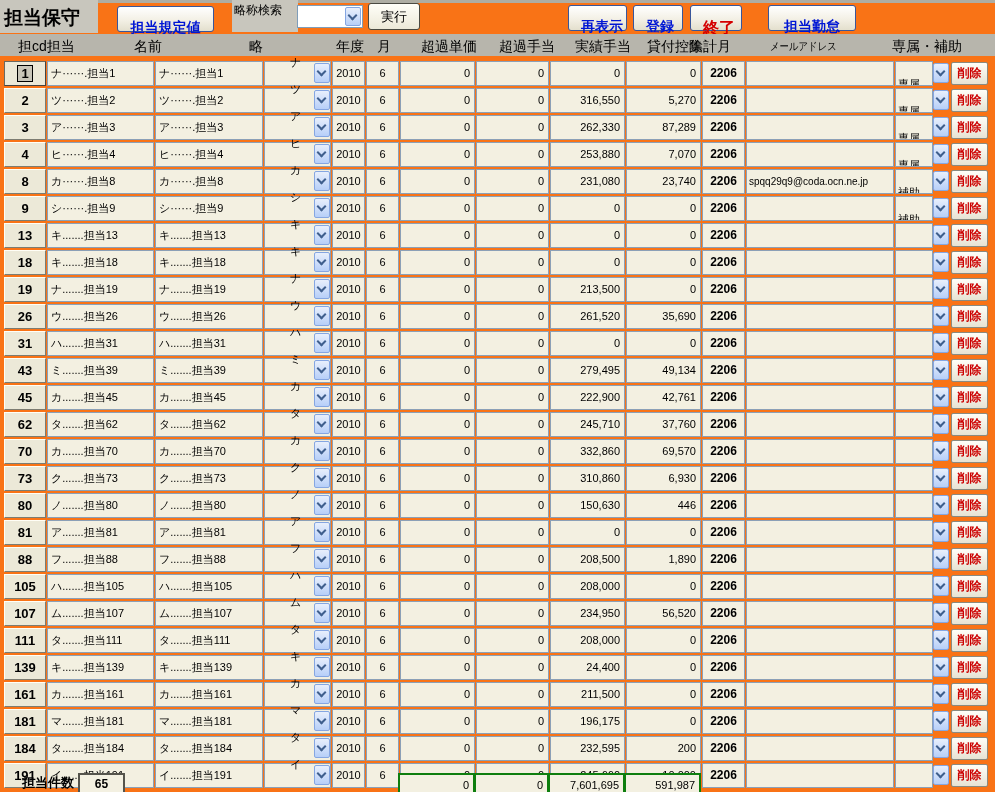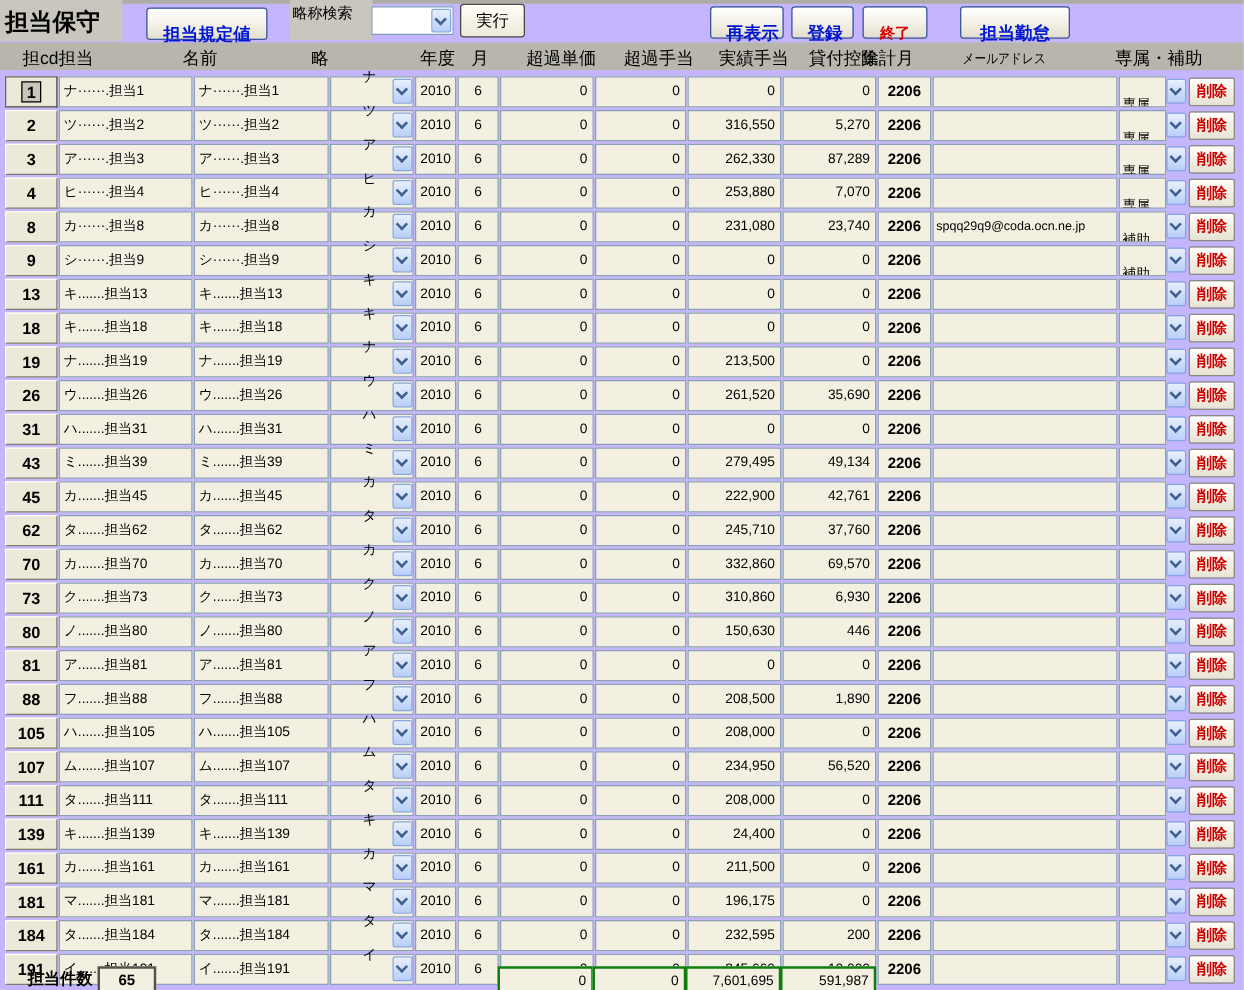--- a/index.html
+++ b/index.html
@@ -1,24 +1,24 @@
 <!DOCTYPE html>
 <html><head>
 <meta charset="utf-8">
 <style>
   html,body{margin:0;padding:0;}
-  #screen{position:relative;width:995px;height:792px;background:#c4b5fd;overflow:hidden;
+  #screen{position:relative;width:995px;height:792px;background:#f97316;overflow:hidden;
           font-family:"Liberation Sans","DejaVu Sans",sans-serif;color:#000;}
   .topstrip{position:absolute;left:0;top:0;width:995px;height:3px;background:#aeada3;}
   .titlebox{position:absolute;left:0;top:0;width:98px;height:33px;background:#c8c6bd;
             font-size:19px;font-weight:bold;padding:5px 0 0 4px;box-sizing:border-box;white-space:nowrap;}
   .xpbtn{position:absolute;box-sizing:border-box;border:1px solid #39569a;border-radius:3px;
          background:linear-gradient(#ffffff,#f3f0e5 55%,#e3dfcd);font-family:inherit;
          font-weight:bold;font-size:14px;color:#0016d4;padding:12px;cursor:pointer;white-space:nowrap;}
-  .xpbtn.red{color:#d40000;font-size:12px;}
+  .xpbtn.red{color:#d40000;font-size:16px;}
   #btn-kitei{left:117px;top:6px;width:97px;height:24px;}
   #btn-refresh{left:568px;top:5px;width:59px;height:25px;}
   #btn-register{left:633px;top:5px;width:50px;height:25px;}
   #btn-exit{left:690px;top:5px;width:52px;height:25px;}
   #btn-kintai{left:768px;top:5px;width:88px;height:25px;}
   .searchbg{position:absolute;left:232px;top:0;width:66px;height:32px;background:#c8c6bd;
             font-size:12px;padding:2px 0 0 2px;box-sizing:border-box;white-space:nowrap;}
   .combo{position:absolute;left:297px;top:5px;width:66px;height:23px;background:#fff;
          border:1px solid #7f9db9;box-sizing:border-box;}
   .plainbtn{position:absolute;left:368px;top:3px;width:52px;height:27px;border:1px solid #4a4a42;
@@ -84,21 +84,21 @@
   </div>
   <button class="plainbtn">実行</button>
 
   <button class="xpbtn" id="btn-refresh">再表示</button>
   <button class="xpbtn" id="btn-register">登録</button>
   <button class="xpbtn red" id="btn-exit">終了</button>
   <button class="xpbtn" id="btn-kintai">担当勤怠</button>
 
   <div class="colhead" id="colhead">
       <span style="left: 18px;">担cd担当</span>
-      <span style="left: 146px;">名前</span>
+      <span style="left: 134px;">名前</span>
       <span style="left: 249px;">略</span>
       <span style="left: 336px;">年度</span>
       <span style="left: 377px;">月</span>
       <span style="left: 421px;">超過単価</span>
       <span style="left: 499px;">超過手当</span>
       <span style="left: 575px;">実績手当</span>
       <span style="left: 647px;">貸付控除</span>
       <span style="left: 689px;">集計月</span>
       <span class="cnd" style="left: 770px;">メールアドレス</span>
       <span style="left: 892px;">専属・補助</span>

